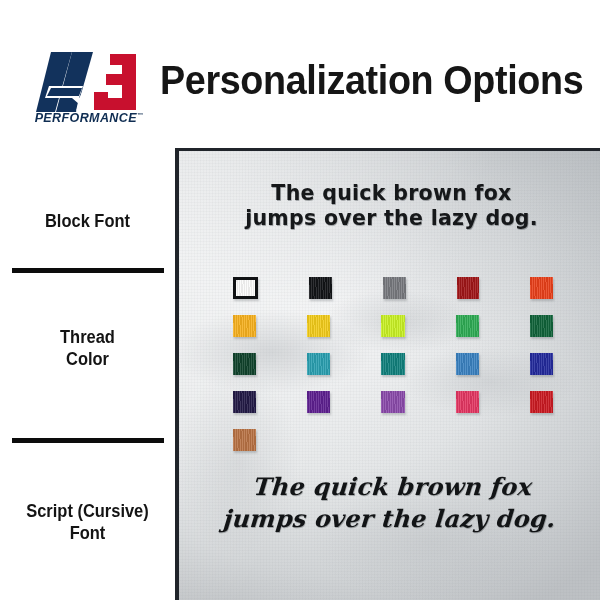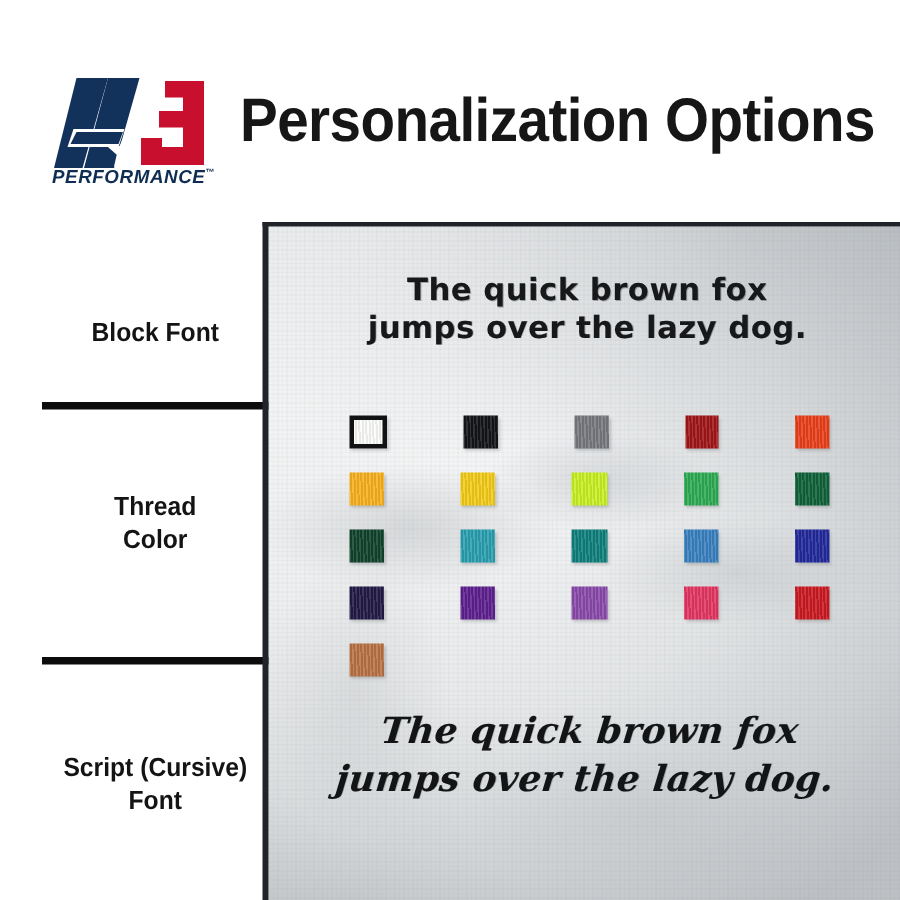--- a/index.html
+++ b/index.html
@@ -63,21 +63,21 @@
     letter-spacing: -0.4px;
     color: #161616;
     transform: scaleX(0.92);
     transform-origin: left center;
     white-space: nowrap;
   }
 
   
   #sidebar {
     position: absolute;
-    left: 16px; top: 150px;
+    left: 0; top: 150px;
     width: 189px; height: 450px;
   }
   .side-label {
     position: absolute;
     left: 0;
     width: 175px;
     text-align: center;
     font-family: "Liberation Sans Narrow", "Liberation Sans", sans-serif;
     font-weight: bold;
     font-size: 17.5px;

